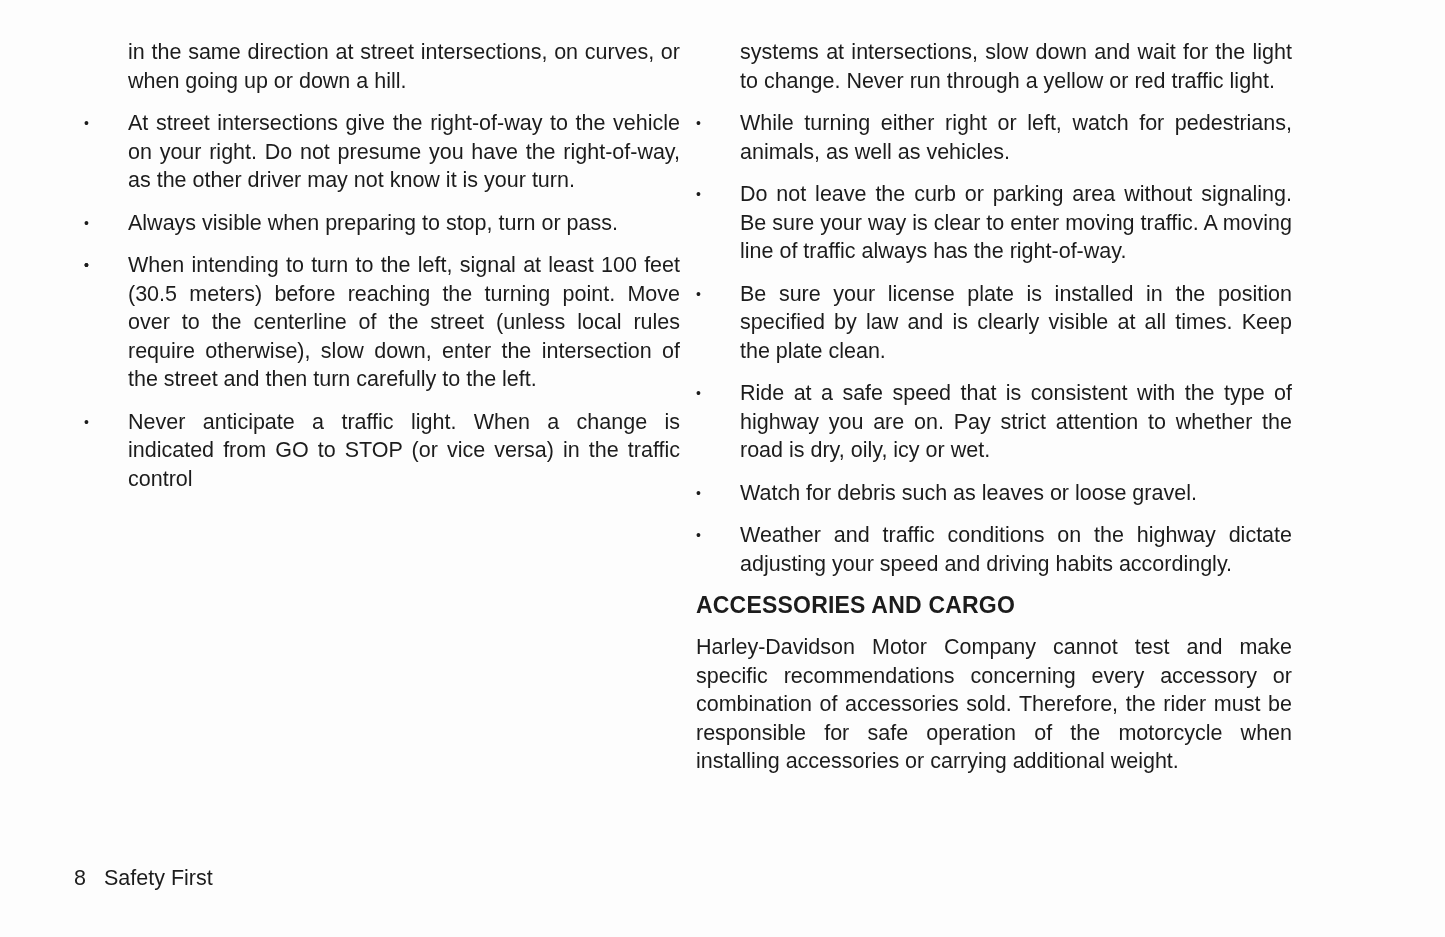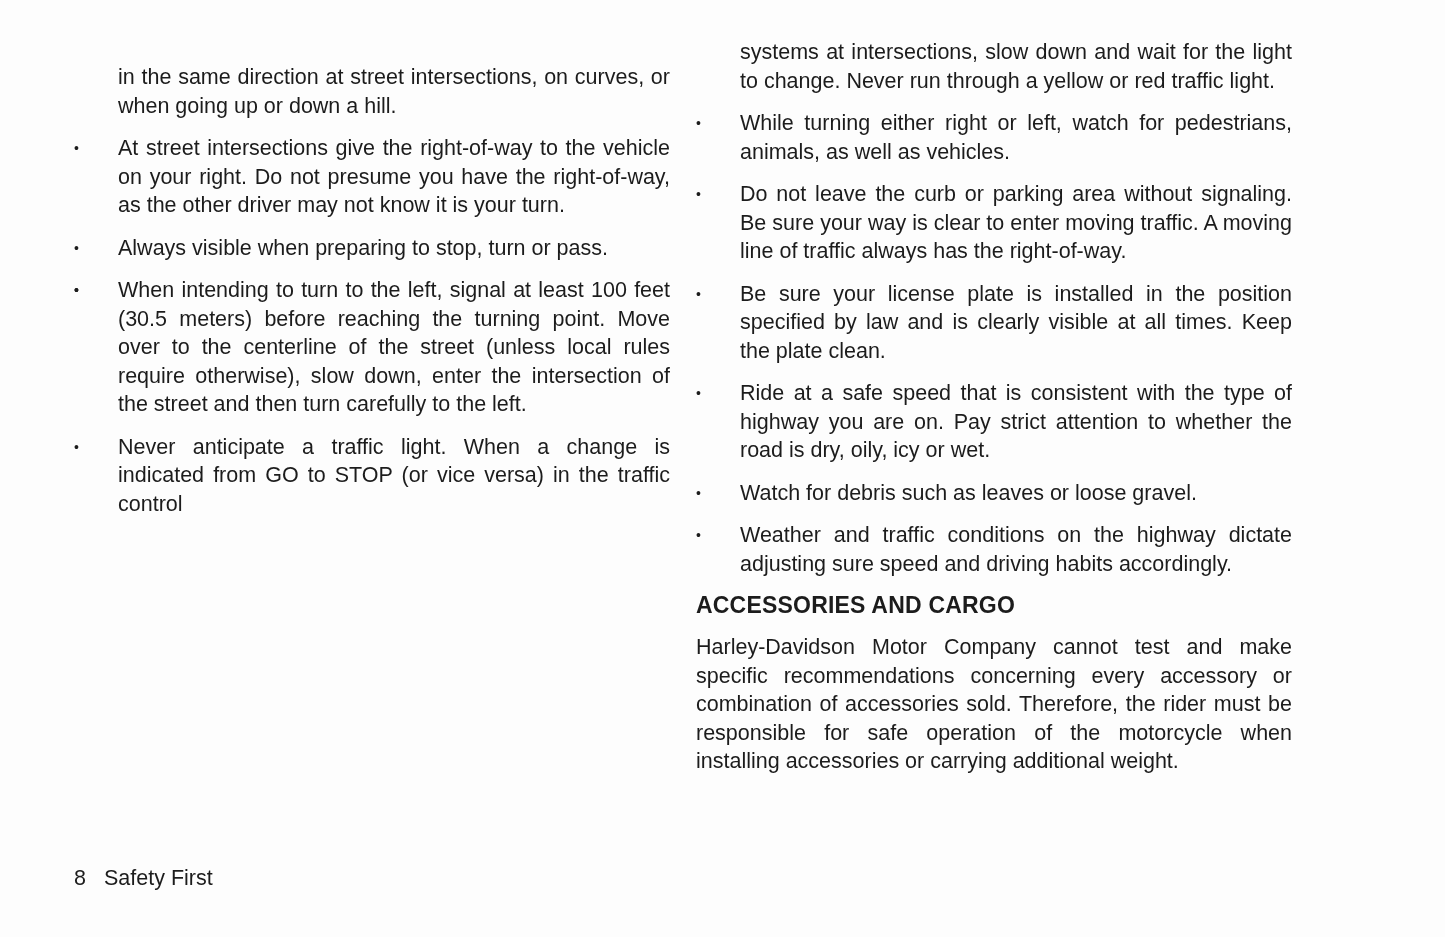--- a/index.html
+++ b/index.html
@@ -1,18 +1,18 @@
 <!DOCTYPE html>
 <html><head>
 <meta charset="utf-8">
 <style>
   html, body { margin:0; padding:0; }
   body { width:1445px; height:937px; background:#fdfdfd; color:#1c1c1c; font-family:"Liberation Sans", sans-serif; position:relative; overflow:hidden; }
   .col { position:absolute; top:38px; }
-  .col.left { left:74px; width:596px;margin-top:25px; }
+  .col.left { left:84px; width:596px; }
   .col.right { left:696px; width:596px; }
   .para { font-size:21.5px; line-height:28.5px; text-align:justify; margin:0 0 14px 0; }
   .bullet { position:relative; padding-left:44px; }
   .bullet .dot { position:absolute; left:0; top:0; font-size:14px; line-height:28.5px; }
   .cont { padding-left:44px; }
   h2 { font-size:23px; font-weight:bold; margin:8px 0 14px 0; letter-spacing:0.2px; }
   .footer { position:absolute; left:74px; top:866px; font-size:21.5px; }
   .footer span { margin-right:18px; }
 </style>
 </head>
@@ -27,20 +27,20 @@
   <div class="para bullet"><span class="dot">•</span><span>Never anticipate a traffic light. When a change is indicated from GO to STOP (or vice versa) in the traffic control</span></div>
 </div>
 
 <div class="col right">
   <p class="para cont">systems at intersections, slow down and wait for the light to change. Never run through a yellow or red traffic light.</p>
   <div class="para bullet"><span class="dot">•</span><span>While turning either right or left, watch for pedestrians, animals, as well as vehicles.</span></div>
   <div class="para bullet"><span class="dot">•</span><span>Do not leave the curb or parking area without signaling. Be sure your way is clear to enter moving traffic. A moving line of traffic always has the right-of-way.</span></div>
   <div class="para bullet"><span class="dot">•</span><span>Be sure your license plate is installed in the position specified by law and is clearly visible at all times. Keep the plate clean.</span></div>
   <div class="para bullet"><span class="dot">•</span><span>Ride at a safe speed that is consistent with the type of highway you are on. Pay strict attention to whether the road is dry, oily, icy or wet.</span></div>
   <div class="para bullet"><span class="dot">•</span><span>Watch for debris such as leaves or loose gravel.</span></div>
-  <div class="para bullet"><span class="dot">•</span><span>Weather and traffic conditions on the highway dictate adjusting sure speed and driving habits accordingly.</span></div>
+  <div class="para bullet"><span class="dot">•</span><span>Weather and traffic conditions on the highway dictate adjusting your speed and driving habits accordingly.</span></div>
   <h2>ACCESSORIES AND CARGO</h2>
   <p class="para">Harley-Davidson Motor Company cannot test and make specific recommendations concerning every accessory or combination of accessories sold. Therefore, the rider must be responsible for safe operation of the motorcycle when installing accessories or carrying additional weight.</p>
 </div>
 
 <div class="footer">
   <span>8</span><span>Safety First</span>
 </div>
 
 </body></html>

